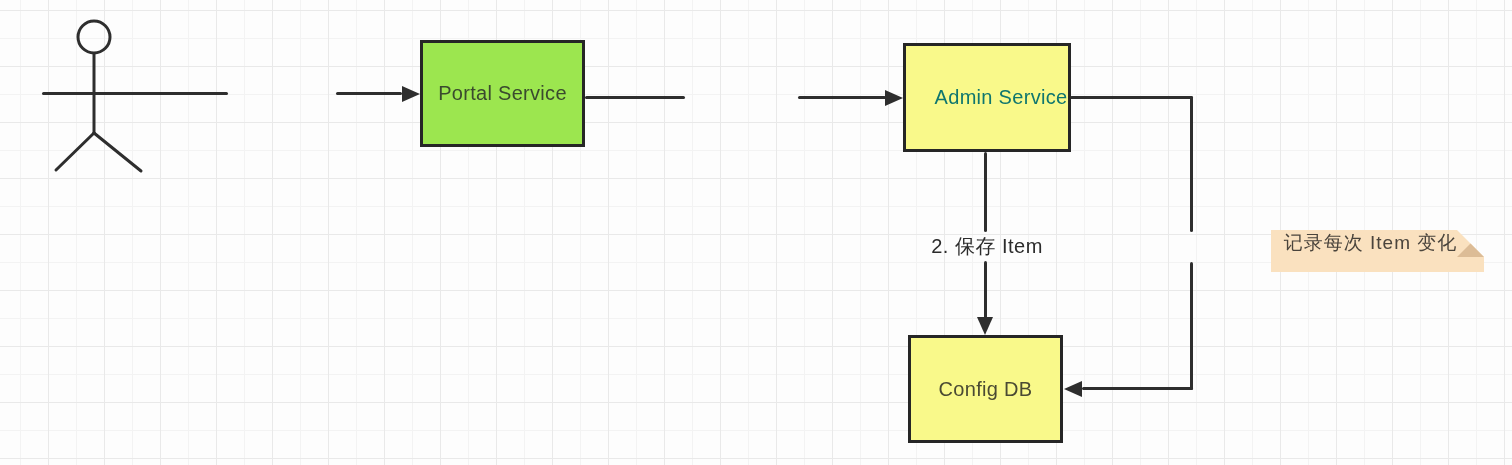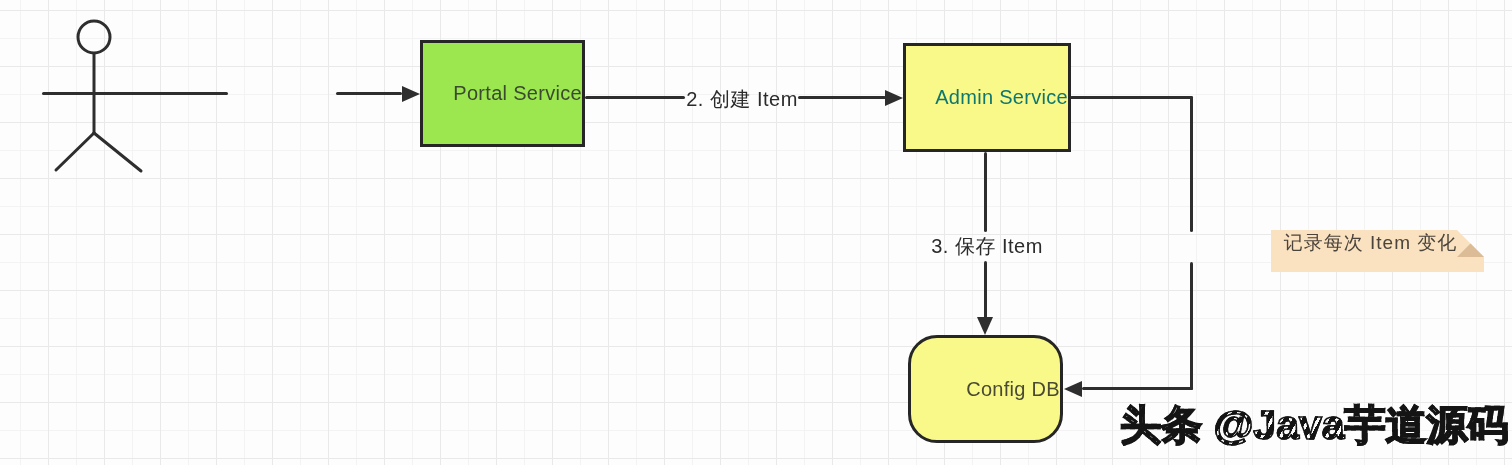--- a/index.html
+++ b/index.html
@@ -31,27 +31,27 @@
   .ah-left{border-top:8px solid transparent;border-bottom:8px solid transparent;border-right:18px solid #2e2e2e;}
   
   .edge-label{
     position:absolute;transform:translate(-50%,-50%);
     font-size:20px;color:#2b2b2b;white-space:nowrap;
     letter-spacing:0.5px;
   }
   
   .node{
     position:absolute;border:3px solid #262626;
-    display:flex;align-items:center;justify-content:flex-end;
+    display:flex;align-items:center;justify-content:center;
     font-size:20px;color:#414536;letter-spacing:0.3px;
     box-sizing:border-box;white-space:nowrap;
   }
   .node-portal{left:420px;top:40px;width:165px;height:107px;background:#9ce64f;color:#3a4a2e;}
   .node-admin{left:903px;top:43px;width:168px;height:109px;background:#f9f98a;color:#0f766e;padding-left:28px;}
-  .node-config{left:908px;top:335px;width:155px;height:108px;background:#f9f98a;color:#4a4a33;border-radius:29px;}
+  .node-config{left:908px;top:335px;width:155px;height:108px;background:#f9f98a;color:#4a4a33;}
   
   .actor{left:36px;top:12px;}
   
   .note{
     position:absolute;left:1271px;top:230px;width:213px;height:42px;
     background:#fae1bf;
     clip-path:polygon(0 0,calc(100% - 27px) 0,100% 27px,100% 100%,0 100%);
     display:flex;align-items:flex-start;justify-content:center;
   }
   .note-fold{
@@ -88,43 +88,41 @@
 
   <div class="hline" style="left:42px;top:92px;width:186px;"></div>
   <div class="hline" style="left:336px;top:92px;width:66px;"></div>
   <div class="ah ah-right" style="left:402px;top:86px;"></div>
 
   <div class="node node-portal">
     <span>Portal Service</span>
   </div>
 
   <div class="hline" style="left:585px;top:96px;width:100px;"></div>
-  <div class="edge-label" style="left:742px;top:99px;">2. 创建 Item</div>
   <div class="hline" style="left:798px;top:96px;width:88px;"></div>
   <div class="ah ah-right" style="left:885px;top:90px;"></div>
 
   <div class="node node-admin">
     <span>Admin Service</span>
   </div>
 
   <div class="vline" style="left:984px;top:152px;height:80px;"></div>
-  <div class="edge-label" style="left:987px;top:246px;">3. 保存 Item</div>
+  <div class="edge-label" style="left:987px;top:246px;">2. 保存 Item</div>
   <div class="vline" style="left:984px;top:261px;height:57px;"></div>
   <div class="ah ah-down" style="left:977px;top:317px;"></div>
 
   <div class="hline" style="left:1070px;top:96px;width:123px;"></div>
   <div class="vline" style="left:1190px;top:96px;height:136px;"></div>
   <div class="vline" style="left:1190px;top:262px;height:128px;"></div>
   <div class="hline" style="left:1082px;top:387px;width:111px;"></div>
   <div class="ah ah-left" style="left:1064px;top:381px;"></div>
 
   <div class="node node-config">
     <span>Config DB</span>
   </div>
 
   <div class="note">
     <span class="note-fold"></span>
     <span class="note-text">记录每次 Item 变化</span>
   </div>
 
-  <div class="wm-main">头条 @Java芋道源码</div>
 
 </div>
 
 </body></html>

